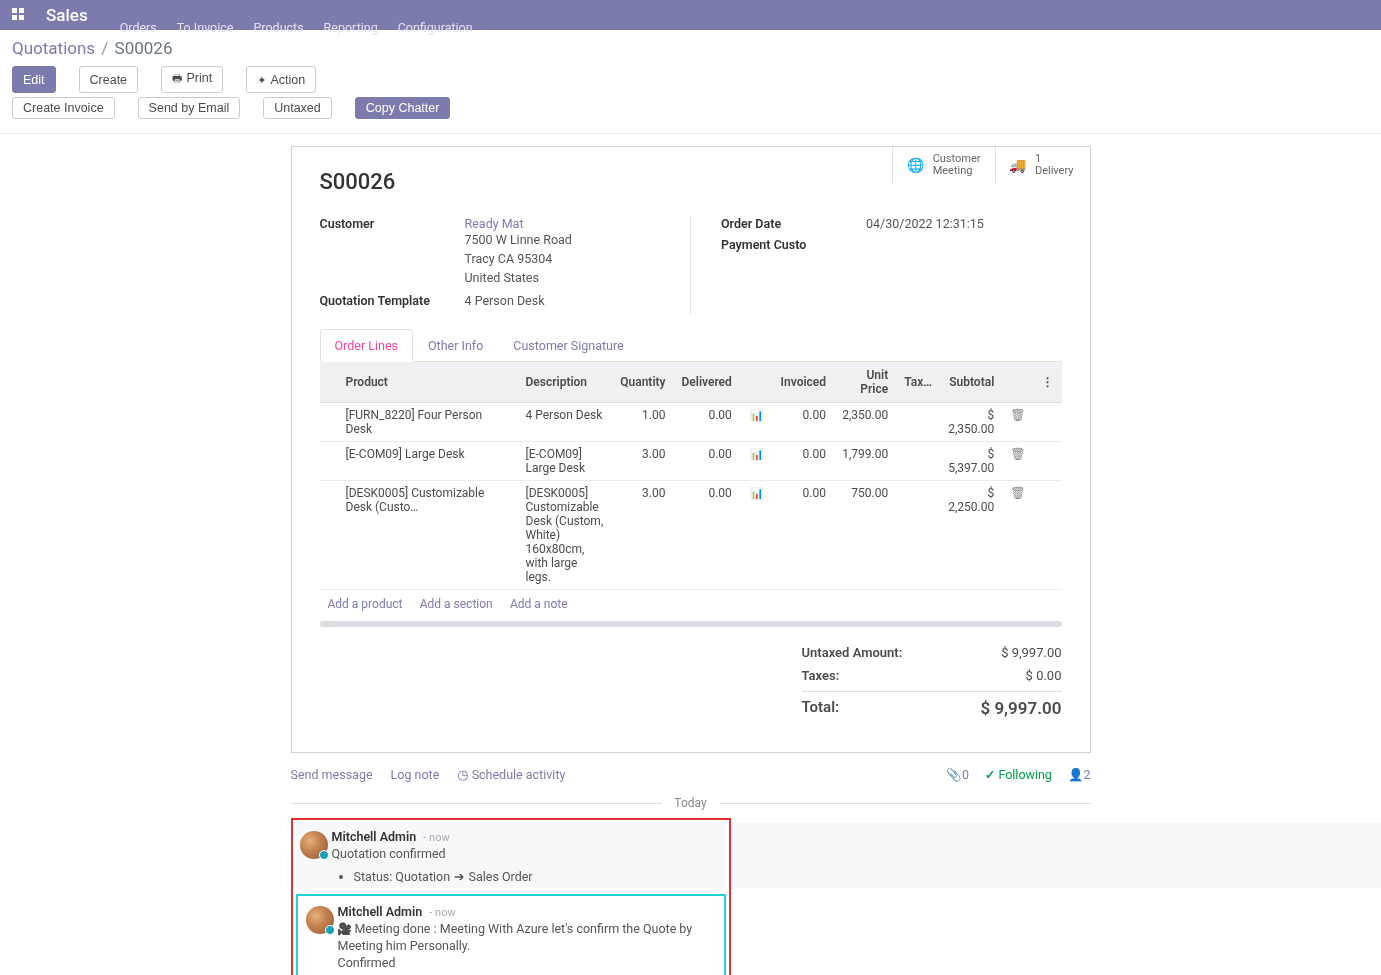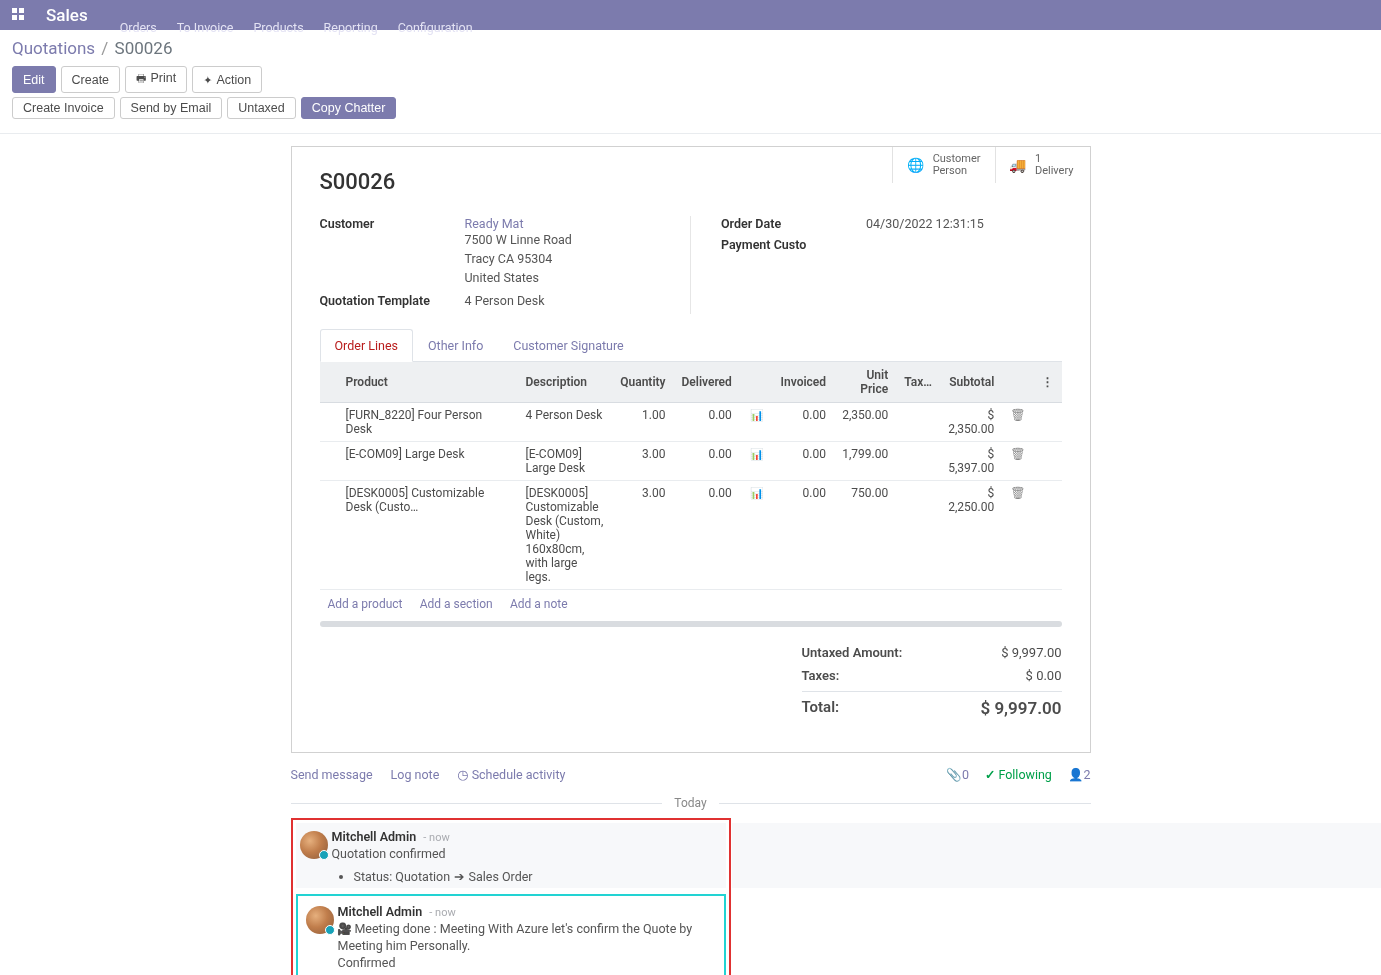--- a/index.html
+++ b/index.html
@@ -12,21 +12,21 @@
     .topnav .brand { font-size: 17px; font-weight: 500; margin-right: 12px; }
     .topnav .nav-link { color: #e4e3f4; font-size: 12.5px; cursor: pointer; margin-top: 24px; }
 
     
     .control-area { padding: 8px 12px 10px; border-bottom: 1px solid #e9ecef; }
     .breadcrumb { font-size: 17px; margin-bottom: 8px; }
     .breadcrumb .bc-root { color: #7c7bad; }
     .breadcrumb .bc-sep { color: #999; margin: 0 2px; }
     .breadcrumb .bc-current { color: #6c757d; }
 
-    .toolbar-row { display: flex; gap: 5px; margin-bottom: 4px; }
+    .toolbar-row { display: flex; gap: 23px; margin-bottom: 4px; }
     .btn { background: #fff; border: 1px solid #ccc; border-radius: 3px; padding: 3px 10px; font-size: 12.5px; cursor: pointer; color: #4c4c4c; }
     .btn-primary { background: #7c7bad; border-color: #7c7bad; color: #fff; }
     .btn .icon-inline { font-size: 11px; margin-right: 4px; }
 
     
     .main-wrap { display: flex; justify-content: center; }
     .content-col { width: 800px; max-width: 800px; }
     .form-sheet { width: 800px; background: #fff; border: 1px solid #d1d1d1; margin-top: 12px; position: relative; padding-bottom: 30px; }
     .stat-buttons { position: absolute; top: 0; right: 0; display: flex; border-left: 1px solid #e2e2e2; }
     .stat-btn { display:flex; align-items:center; gap:8px; padding: 6px 14px; border-left: 1px solid #e2e2e2; min-width: 95px; }
@@ -45,21 +45,21 @@
     .fields-col.right { padding-left: 30px; }
     .field-row { display: flex; margin-bottom: 6px; font-size: 12.5px; }
     .field-label { width: 145px; font-weight: 600; color: #333; flex-shrink: 0; }
     .field-value { color: #555; }
     .field-value .link-blue { color: #7c7bad; }
     .addr-line { display:block; font-size: 12.5px; color: #555; line-height: 1.5; }
 
     
     .tabs { display:flex; border-bottom: 1px solid #dfe3e8; margin-top: 6px; }
     .tab { padding: 8px 14px; font-size: 12.5px; color: #7c7bad; cursor: pointer; border: 1px solid transparent; border-bottom: none; position: relative; top: 1px; }
-    .tab.active { color: #b91c1c; border-color: #dfe3e8; border-bottom: 1px solid #fff; background: #fff; border-radius: 3px 3px 0 0; }
+    .tab.active { color: #ec4899; border-color: #dfe3e8; border-bottom: 1px solid #fff; background: #fff; border-radius: 3px 3px 0 0; }
 
     
     .ol-table { width: 100%; border-collapse: collapse; font-size: 12px; margin-top: 0; }
     .ol-table th { text-align: left; padding: 6px 8px; background: #eef0f2; color: #4c4c4c; font-weight: 600; border-bottom: 1px solid #d8dce1; }
     .ol-table th.right, .ol-table td.right { text-align: right; }
     .ol-table td { padding: 5px 8px; border-bottom: 1px solid #e9ecef; vertical-align: top; }
     .ol-table .prod-col { width: 180px; margin-left: 25px; }
     .stock-icon { color: #cf4f4f; font-size: 11px; margin-left: 3px; }
     .stock-icon.blue { color: #3a70d6; }
     .trash-icon { color: #888; cursor: pointer; }
@@ -149,21 +149,21 @@
 
 <div class="main-wrap">
 <div class="content-col">
 
   <div class="form-sheet">
     <div class="stat-buttons">
       <div class="stat-btn">
         <span class="stat-icon">🌐</span>
         <span class="stat-text">
           <span class="stat-top">Customer</span>
-          <span class="stat-bot">Person</span>
+          <span class="stat-bot">Meeting</span>
         </span>
       </div>
       <div class="stat-btn">
         <span class="stat-icon">🚚</span>
         <span class="stat-text">
           <span class="stat-top">1</span>
           <span class="stat-bot">Delivery</span>
         </span>
       </div>
     </div>

